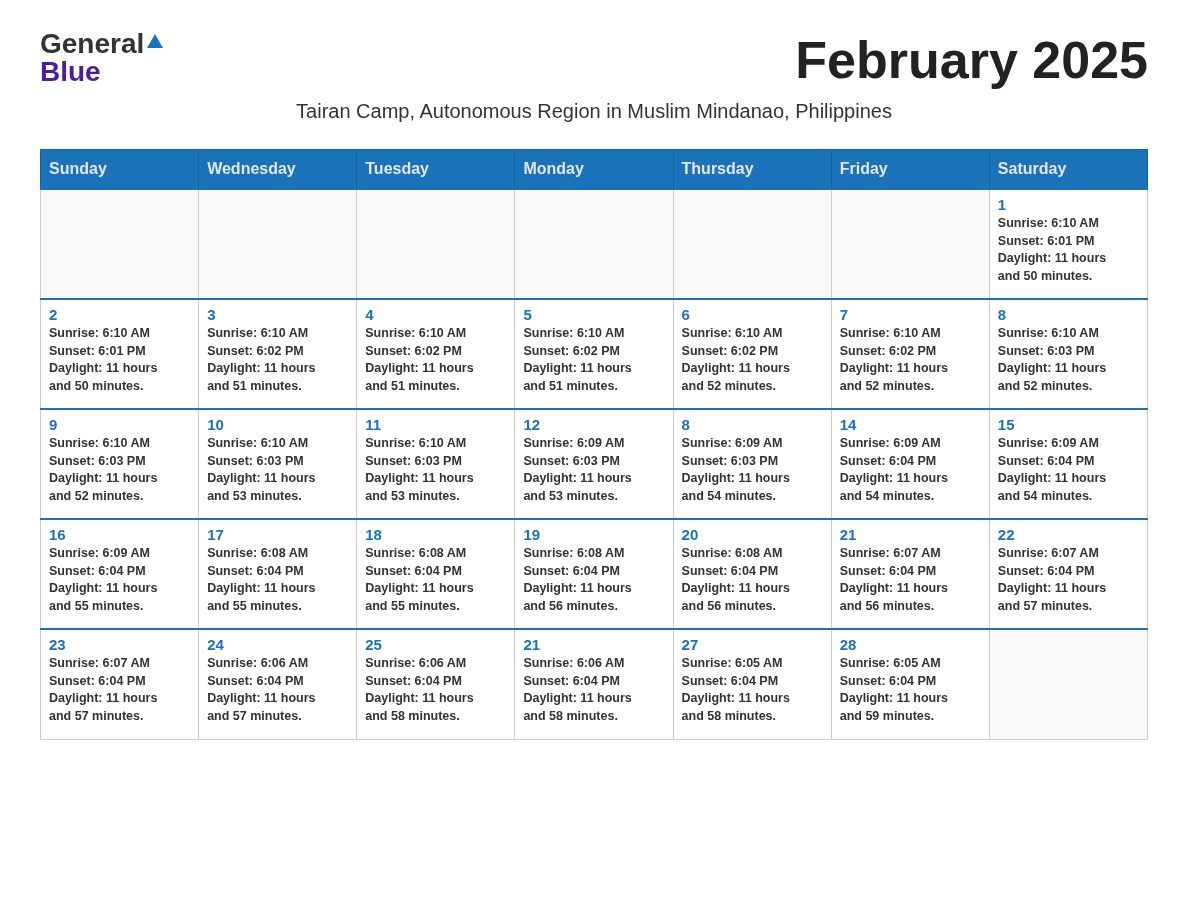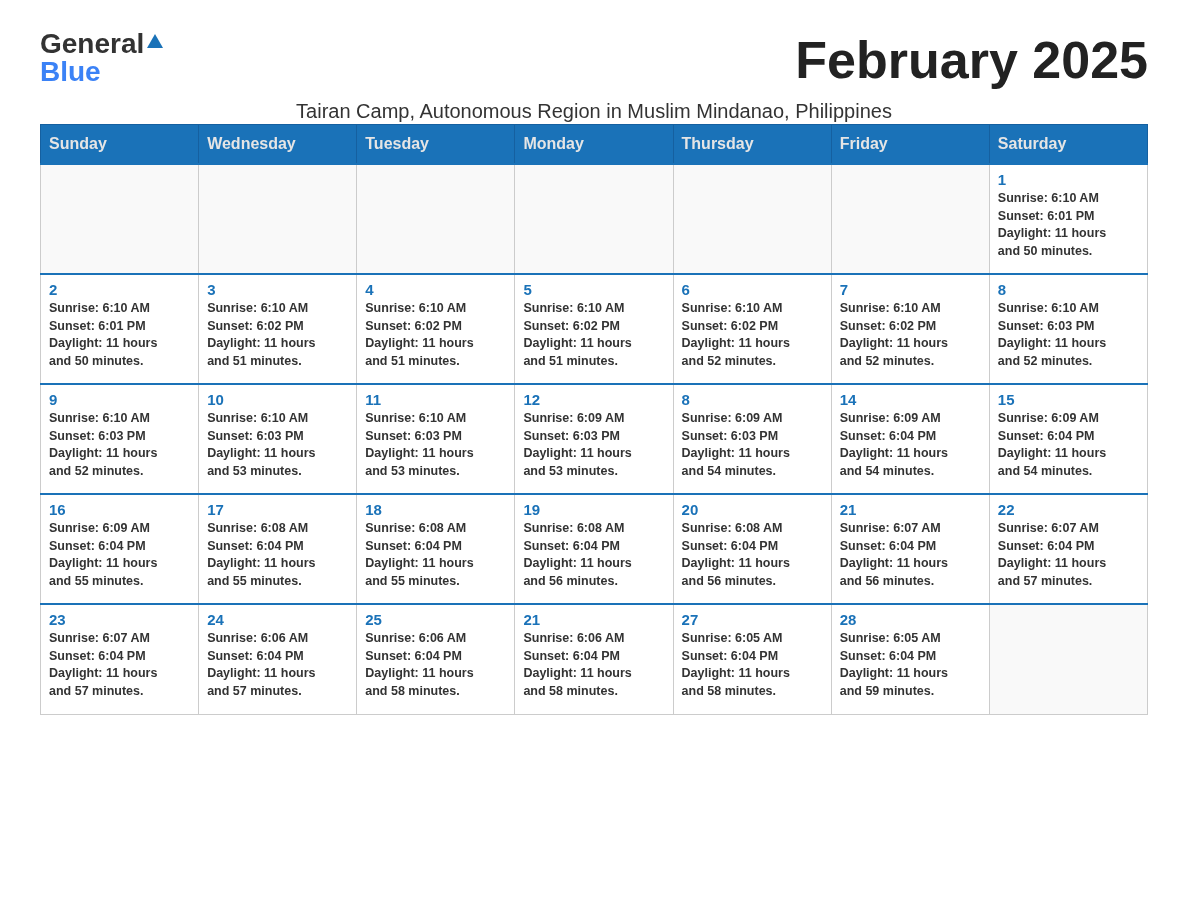--- a/index.html
+++ b/index.html
@@ -23,35 +23,35 @@
     }
     .logo-general {
       font-size: 28px;
       font-weight: bold;
       color: #333;
       line-height: 1;
     }
     .logo-blue {
       font-size: 28px;
       font-weight: bold;
-      color: #3b82f6;
+      color: #4c1d95;
       line-height: 1;
     }
     .month-title {
       font-size: 52px;
       font-weight: bold;
       color: #222;
       text-align: right;
       margin-left: 8px;
     }
     .subtitle {
       text-align: center;
       font-size: 20px;
       color: #333;
-      margin-bottom: 1px;
+      margin-bottom: 26px;
     }
     .calendar {
       width: 100%;
       border-collapse: collapse;
       border: 1px solid #999;
     }
     .calendar th {
       background-color: #1a72b8;
       color: #e5e5e5;
       font-size: 16px;

